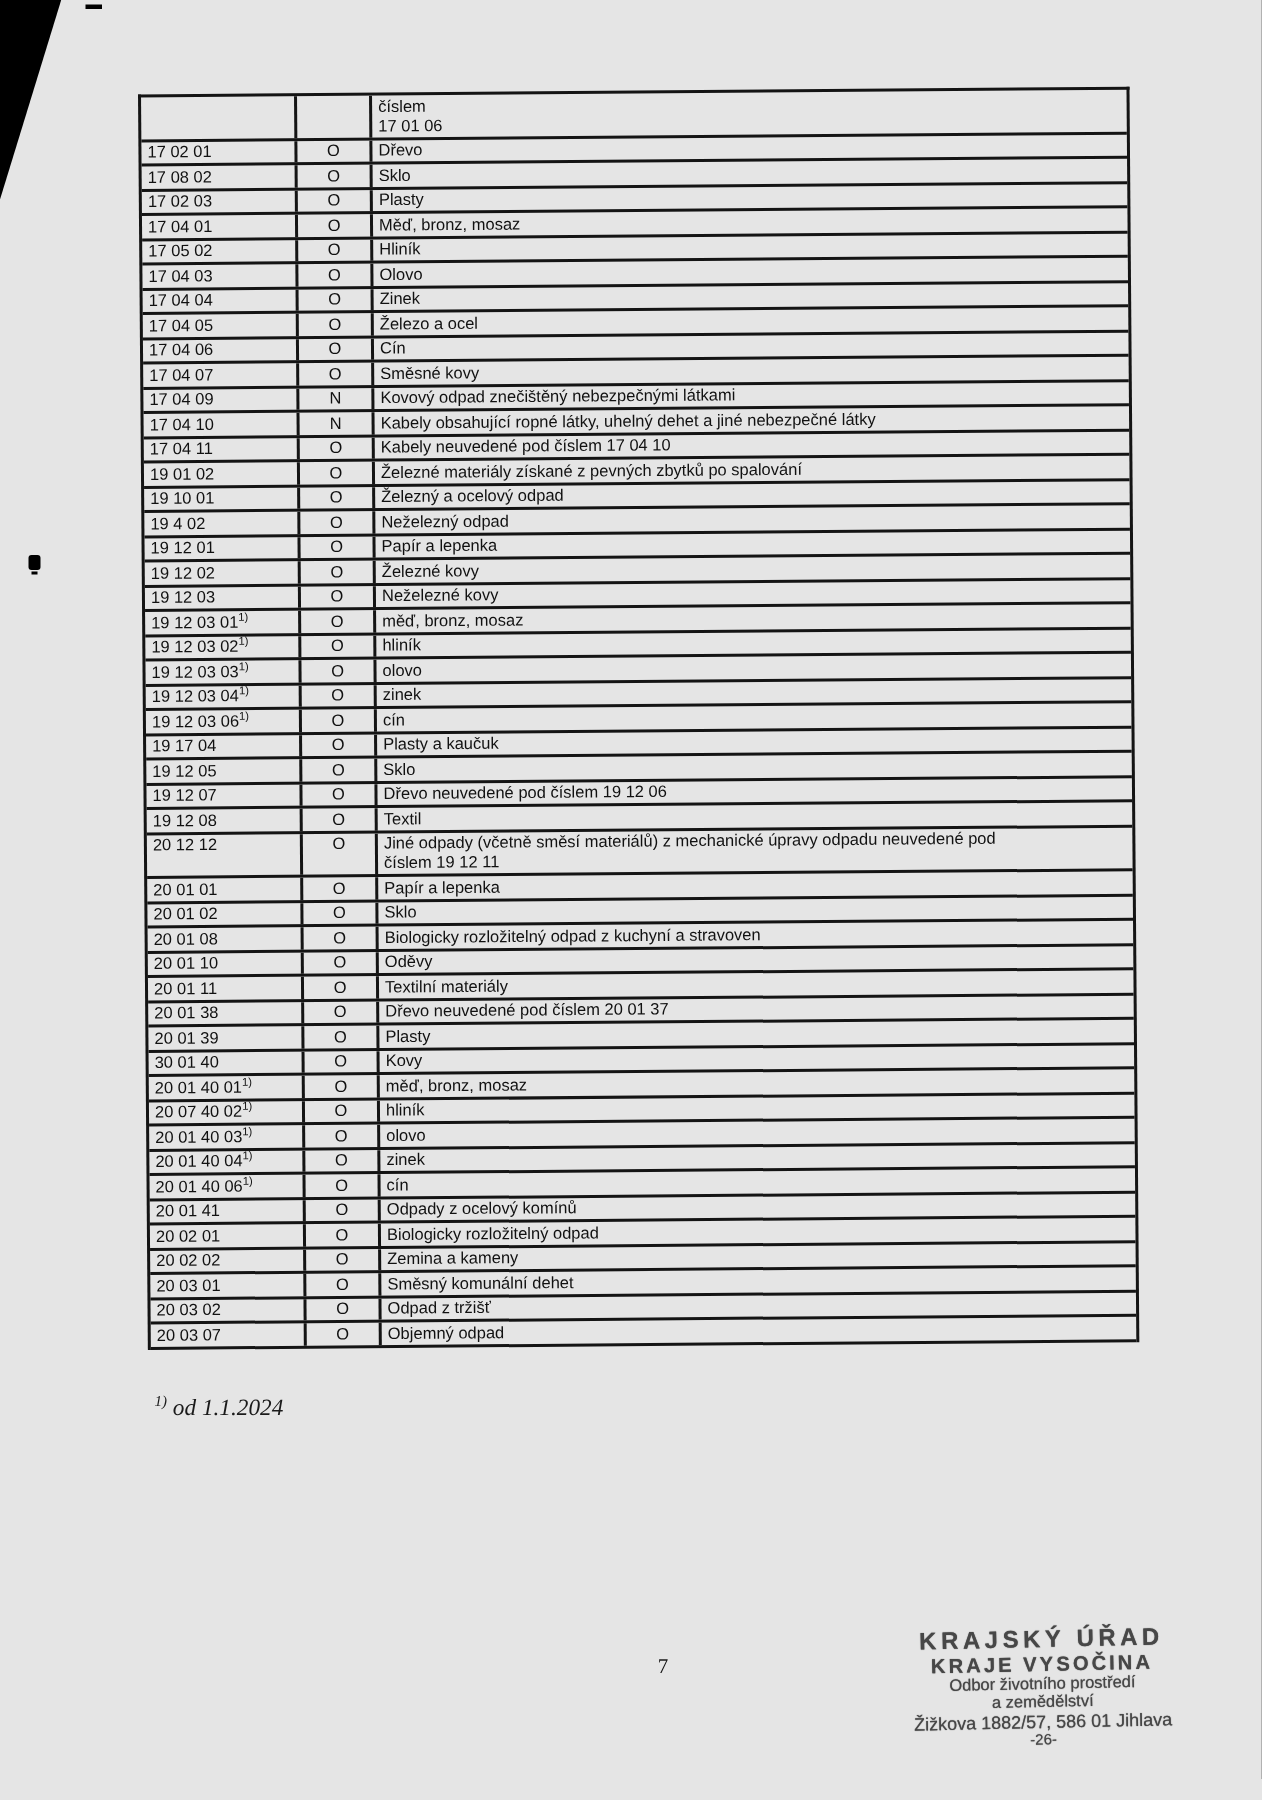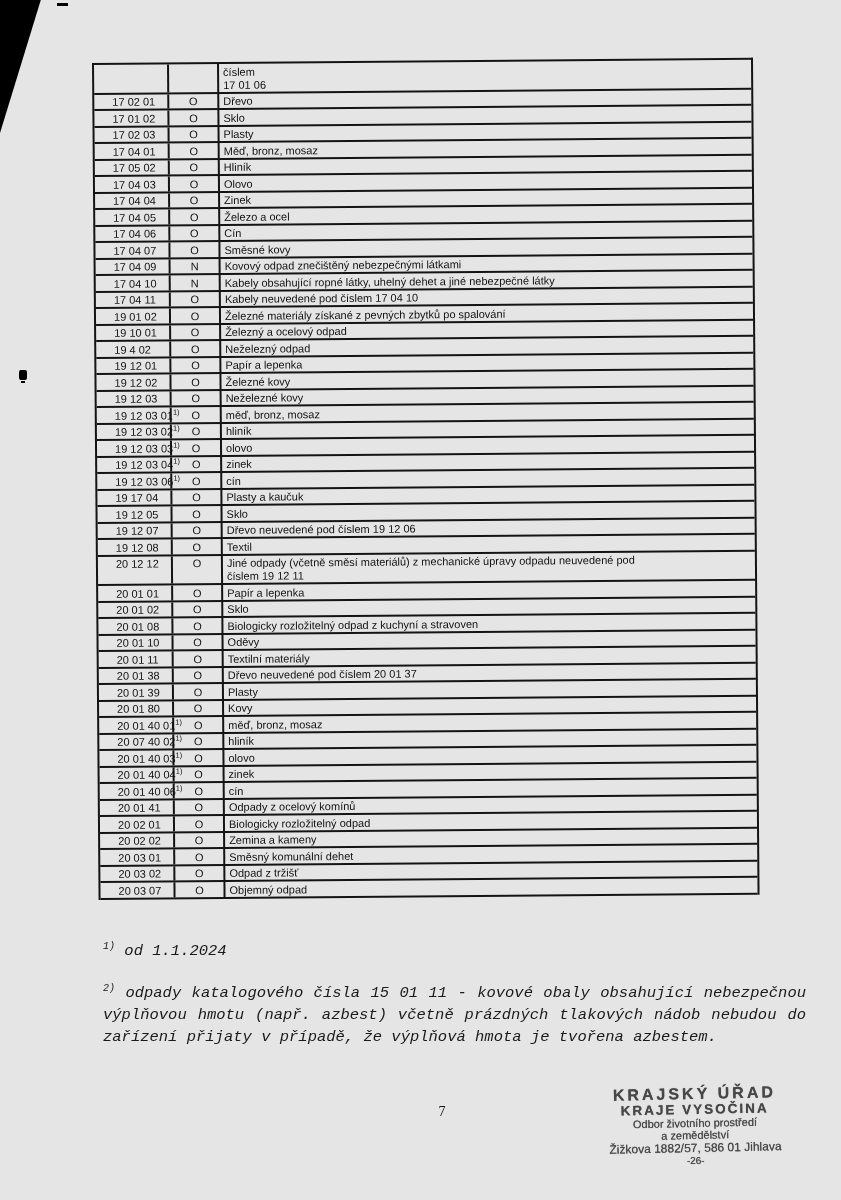--- a/index.html
+++ b/index.html
@@ -18,32 +18,32 @@
   .speck-left:after{content:"";position:absolute;left:2px;top:11px;width:4px;height:2px;background:#000;}
 
   
   .wtable{
     position:absolute;left:92px;top:63px;width:657px;
     border:2px solid #141414;border-bottom:none;
     transform:rotate(-0.45deg);transform-origin:0 0;
   }
   .trow{display:flex;border-bottom:2px solid #141414;min-height:16.5px;box-sizing:border-box;}
   .cell{font-size:11px;line-height:13px;padding-top:1.5px;box-sizing:border-box;}
-  .cell.code{width:75px;border-right:2.5px solid #141414;padding-left:18px;white-space:nowrap;}
+  .cell.code{width:104px;border-right:2.5px solid #141414;padding-left:4px;white-space:nowrap;}
   .cell.cat{width:50px;border-right:2.5px solid #141414;text-align:center;}
   .cell.desc{flex:1;padding-left:4px;white-space:pre-line;padding-right:4px;}
   .cell sup{font-size:7.5px;line-height:0;vertical-align:super;}
 
   
   .footnotes{
     position:absolute;left:103px;top:920px;width:703px;
     font-family:"Liberation Serif",serif;font-style:italic;
     font-size:15.5px;line-height:22px;color:#1a1a1a;
   }
-  .footnotes p{margin:16px 0 2px 0;font-family:Liberation Mono, monospace;}
+  .footnotes p{margin:4px 0 2px 0;}
   .footnotes .fn2{text-align:justify;}
   .footnotes sup{font-size:10px;font-style:italic;}
 
   
   .page-number{
     position:absolute;left:430px;top:1104px;width:24px;text-align:center;
     font-family:"Liberation Serif",serif;font-size:14px;color:#151515;
   }
 
   
@@ -75,21 +75,21 @@
         <div class="cell cat"><span></span></div>
         <div class="cell desc"><span>číslem
 17 01 06</span></div>
       </div>
       <div class="trow">
         <div class="cell code"><span>17 02 01</span></div>
         <div class="cell cat"><span>O</span></div>
         <div class="cell desc"><span>Dřevo</span></div>
       </div>
       <div class="trow">
-        <div class="cell code"><span>17 01 02</span></div>
+        <div class="cell code"><span>17 08 02</span></div>
         <div class="cell cat"><span>O</span></div>
         <div class="cell desc"><span>Sklo</span></div>
       </div>
       <div class="trow">
         <div class="cell code"><span>17 02 03</span></div>
         <div class="cell cat"><span>O</span></div>
         <div class="cell desc"><span>Plasty</span></div>
       </div>
       <div class="trow">
         <div class="cell code"><span>17 04 01</span></div>
@@ -251,21 +251,21 @@
         <div class="cell code"><span>20 01 38</span></div>
         <div class="cell cat"><span>O</span></div>
         <div class="cell desc"><span>Dřevo neuvedené pod číslem 20 01 37</span></div>
       </div>
       <div class="trow">
         <div class="cell code"><span>20 01 39</span></div>
         <div class="cell cat"><span>O</span></div>
         <div class="cell desc"><span>Plasty</span></div>
       </div>
       <div class="trow">
-        <div class="cell code"><span>20 01 80</span></div>
+        <div class="cell code"><span>30 01 40</span></div>
         <div class="cell cat"><span>O</span></div>
         <div class="cell desc"><span>Kovy</span></div>
       </div>
       <div class="trow">
         <div class="cell code"><span>20 01 40 01</span><sup>1)</sup></div>
         <div class="cell cat"><span>O</span></div>
         <div class="cell desc"><span>měď, bronz, mosaz</span></div>
       </div>
       <div class="trow">
         <div class="cell code"><span>20 07 40 02</span><sup>1)</sup></div>
@@ -314,21 +314,20 @@
       </div>
       <div class="trow">
         <div class="cell code"><span>20 03 07</span></div>
         <div class="cell cat"><span>O</span></div>
         <div class="cell desc"><span>Objemný odpad</span></div>
       </div>
     </div>
 
   <div class="footnotes">
     <p class="fn1"><sup>1)</sup> <span>od 1.1.2024</span></p>
-    <p class="fn2"><sup>2)</sup> <span>odpady katalogového čísla 15 01 11 - kovové obaly obsahující nebezpečnou výplňovou hmotu (např. azbest) včetně prázdných tlakových nádob nebudou do zařízení přijaty v případě, že výplňová hmota je tvořena azbestem.</span></p>
   </div>
 
   <div class="page-number">7</div>
 
   <div class="stamp">
     <div class="s1">KRAJSKÝ ÚŘAD</div>
     <div class="s2">KRAJE VYSOČINA</div>
     <div class="s3">Odbor životního prostředí</div>
     <div class="s4">a zemědělství</div>
     <div class="s5">Žižkova 1882/57, 586 01 Jihlava</div>

